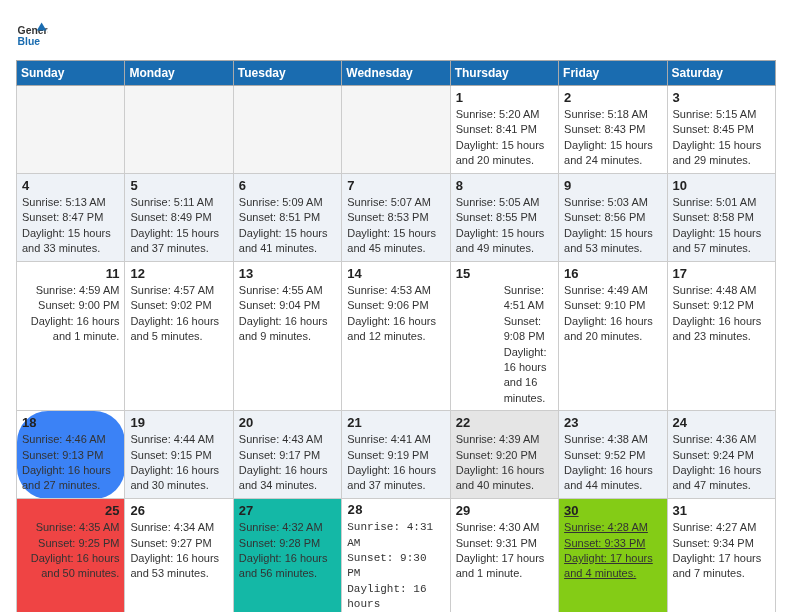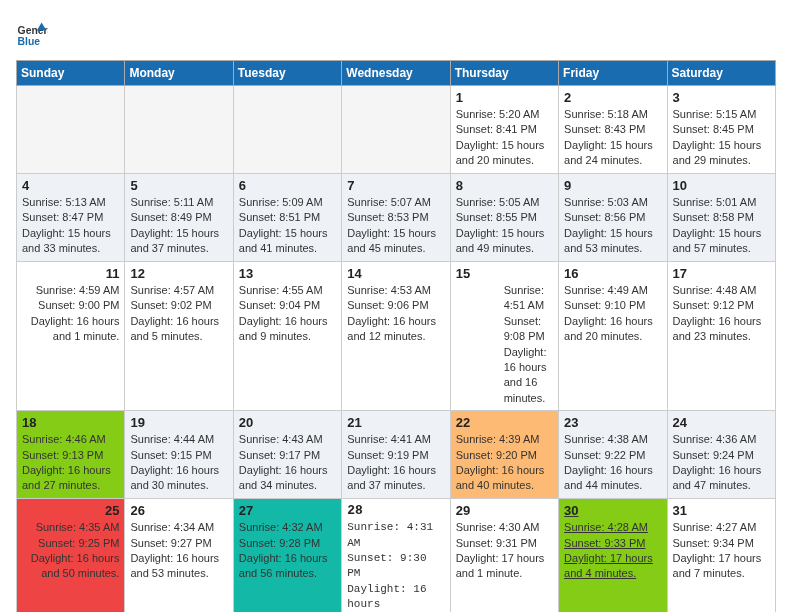--- a/index.html
+++ b/index.html
@@ -229,21 +229,21 @@
         </td>
         <td style="background: rgb(255, 255, 255);">
           <span class="day-num">17</span>
           <div class="cell-text" style="white-space: pre-line;">Sunrise: 4:48 AM
 Sunset: 9:12 PM
 Daylight: 16 hours
 and 23 minutes.</div>
         </td>
       </tr>
       <tr>
-        <td style="background: #84cc16;">
+        <td style="background: #3b82f6; border-radius: 31px;">
           <span class="day-num">18</span>
           <div class="cell-text" style="white-space: pre-line;">Sunrise: 4:46 AM
 Sunset: 9:13 PM
 Daylight: 16 hours
 and 27 minutes.</div>
         </td>
         <td style="background: rgb(238, 242, 247);">
           <span class="day-num">19</span>
           <div class="cell-text" style="white-space: pre-line;">Sunrise: 4:44 AM
 Sunset: 9:15 PM
@@ -257,31 +257,31 @@
 Daylight: 16 hours
 and 34 minutes.</div>
         </td>
         <td style="background: rgb(238, 242, 247);">
           <span class="day-num">21</span>
           <div class="cell-text" style="white-space: pre-line;">Sunrise: 4:41 AM
 Sunset: 9:19 PM
 Daylight: 16 hours
 and 37 minutes.</div>
         </td>
-        <td style="background: #fdba74;">
+        <td style="background: #e5e5e5;">
           <span class="day-num">22</span>
           <div class="cell-text" style="white-space: pre-line;">Sunrise: 4:39 AM
 Sunset: 9:20 PM
 Daylight: 16 hours
 and 40 minutes.</div>
         </td>
         <td style="background: rgb(238, 242, 247);">
           <span class="day-num">23</span>
           <div class="cell-text" style="white-space: pre-line;">Sunrise: 4:38 AM
-Sunset: 9:22 PM
+Sunset: 9:52 PM
 Daylight: 16 hours
 and 44 minutes.</div>
         </td>
         <td style="background: rgb(238, 242, 247);">
           <span class="day-num">24</span>
           <div class="cell-text" style="white-space: pre-line;">Sunrise: 4:36 AM
 Sunset: 9:24 PM
 Daylight: 16 hours
 and 47 minutes.</div>
         </td>

